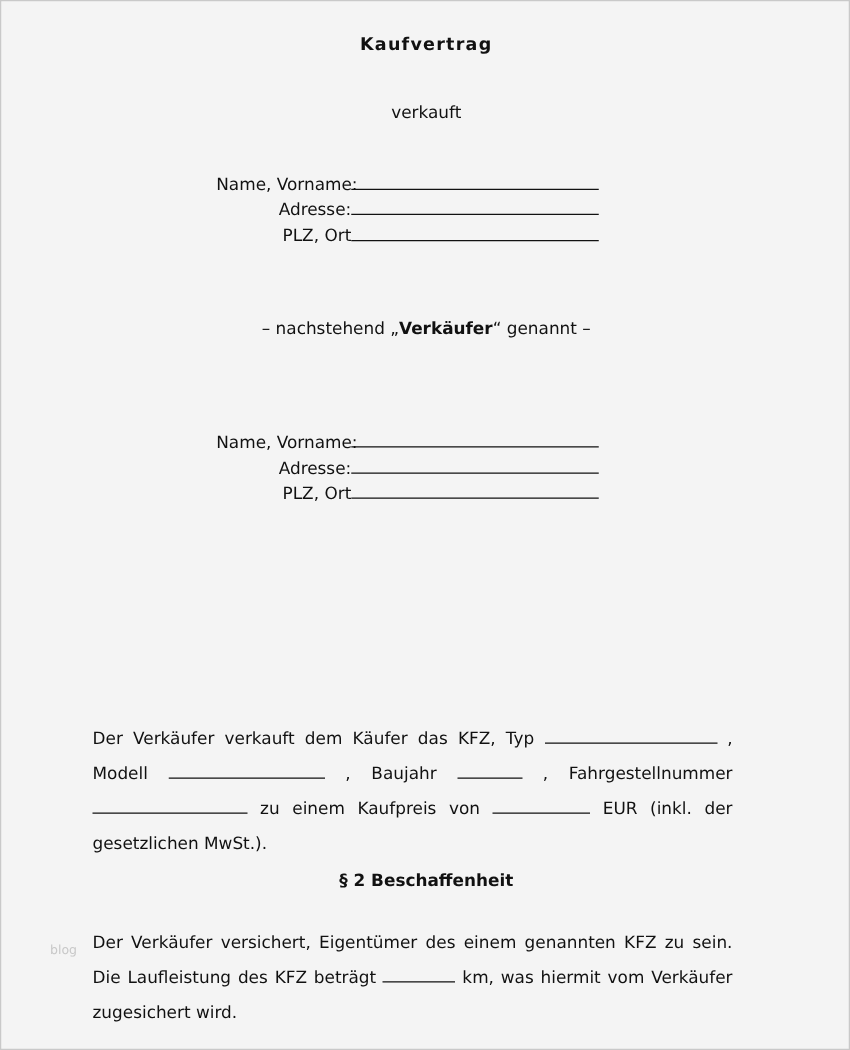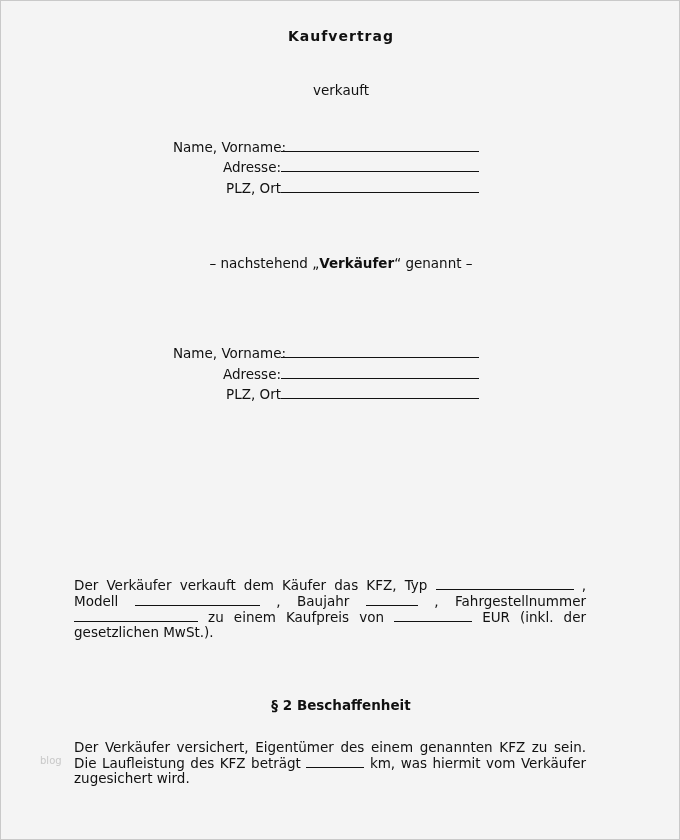--- a/index.html
+++ b/index.html
@@ -20,21 +20,21 @@
   .center { position: absolute; left: 0; width: 680px; text-align: center; font-size: 13.5px; }
   .title { font-weight: bold; letter-spacing: 1px; font-size: 14px; }
   .bold { font-weight: bold; }
   .field-row {
     position: absolute; font-size: 13.5px; white-space: nowrap;
   }
   .field-label { display: inline-block; text-align: right; width: 108px; }
   .field-line { display: inline-block; width: 198px; border-bottom: 1px solid #111; height: 12px; vertical-align: baseline; }
   .para {
     position: absolute; left: 73px; width: 512px;
-    font-size: 13.5px; line-height: 15px; text-align: justify;
+    font-size: 13.5px; line-height: 28px; text-align: justify;
   }
   .blank { display: inline-block; border-bottom: 1px solid #111; height: 12px; vertical-align: baseline; }
   .watermark { position: absolute; left: 39px; top: 754px; font-size: 10px; color: #c8c8c8; }
 </style>
 </head>
 <body>
 
 <div class="page">
 
   <div class="center title" style="top:27px;">Kaufvertrag</div>

